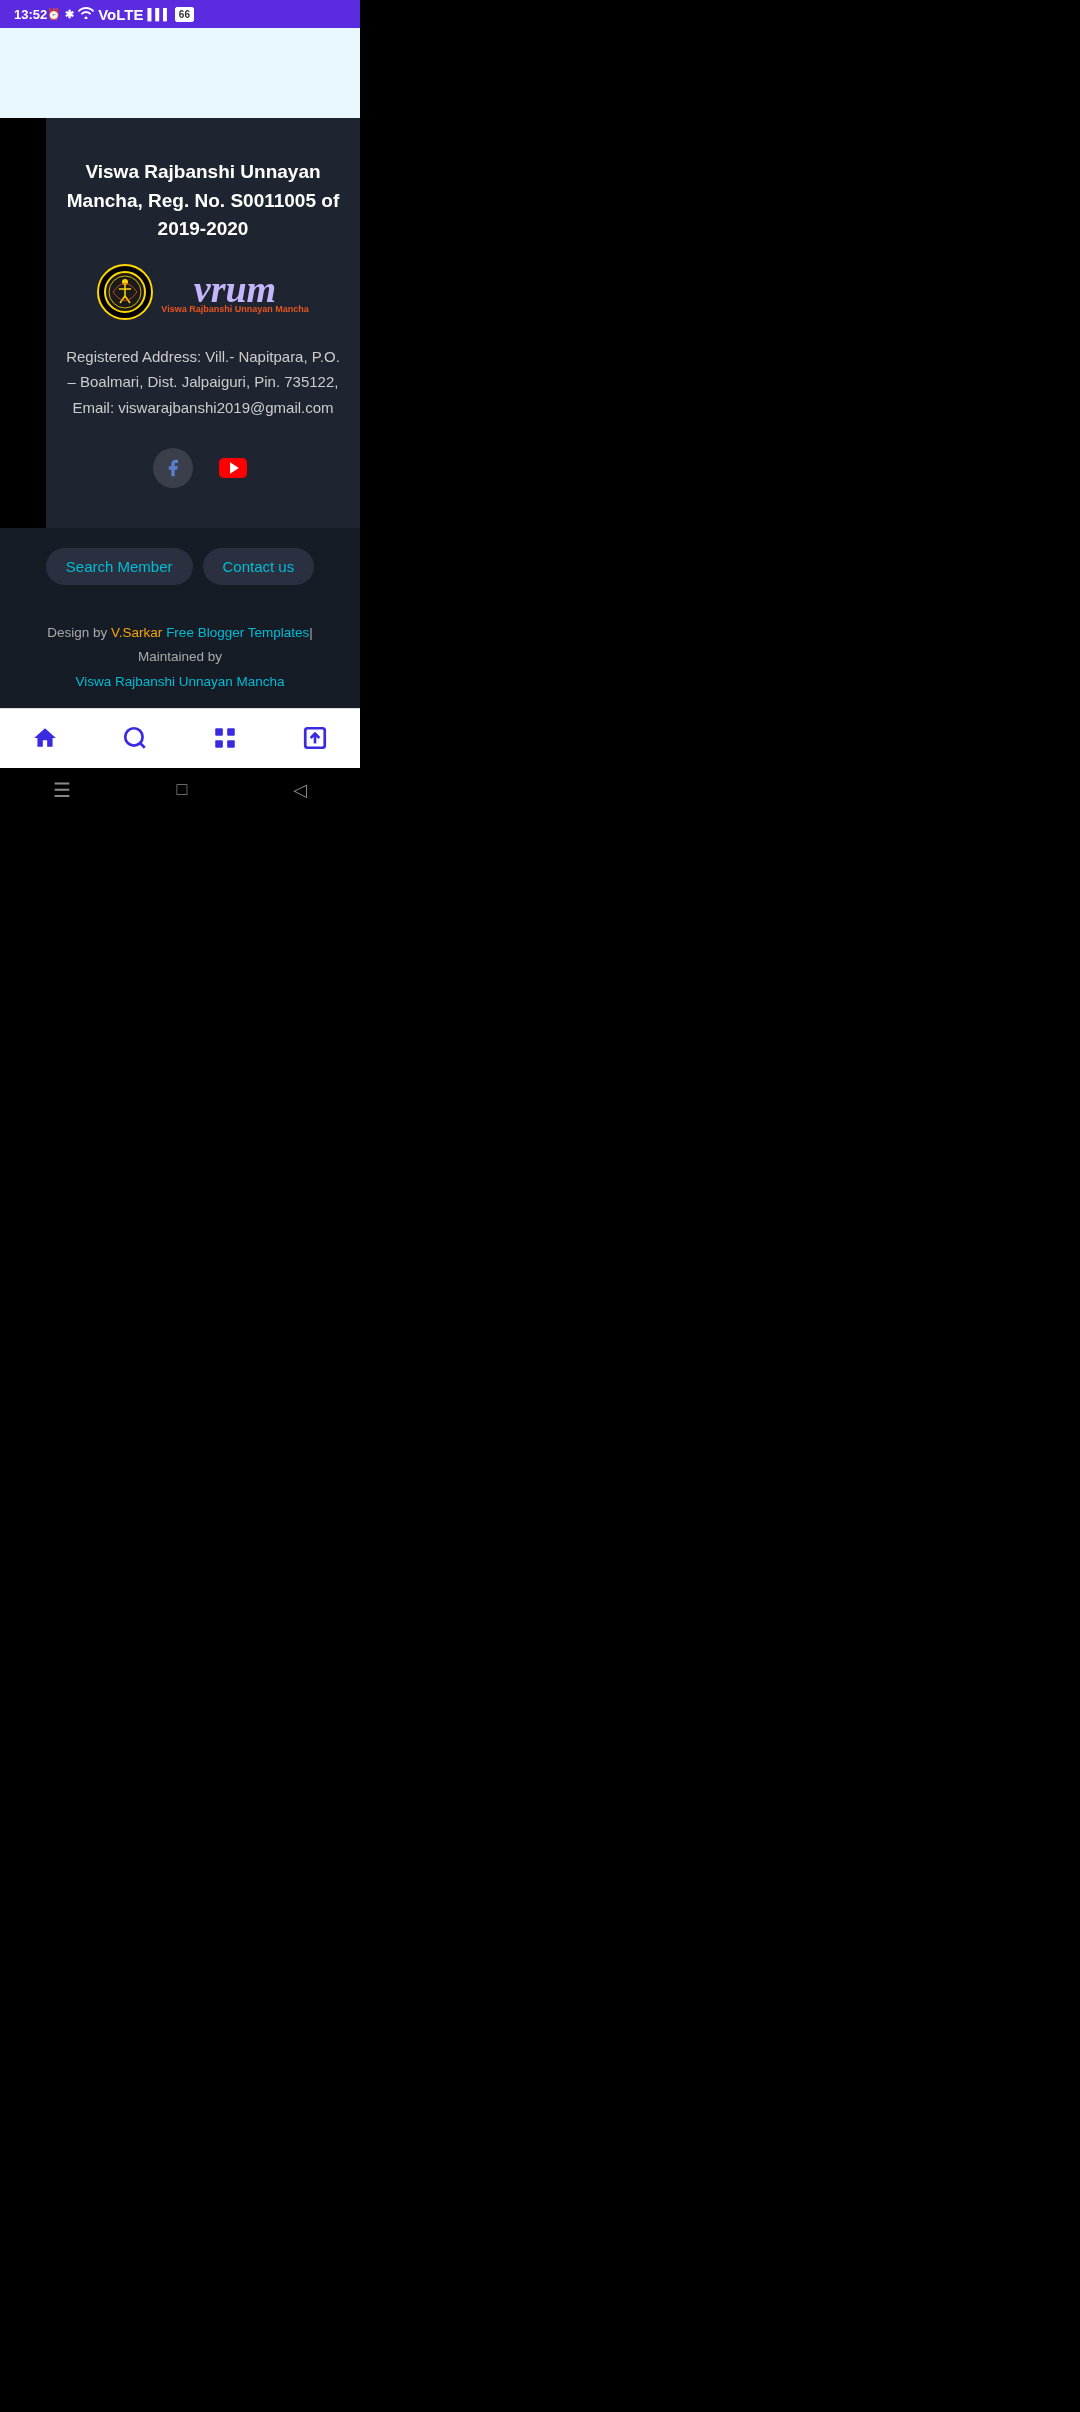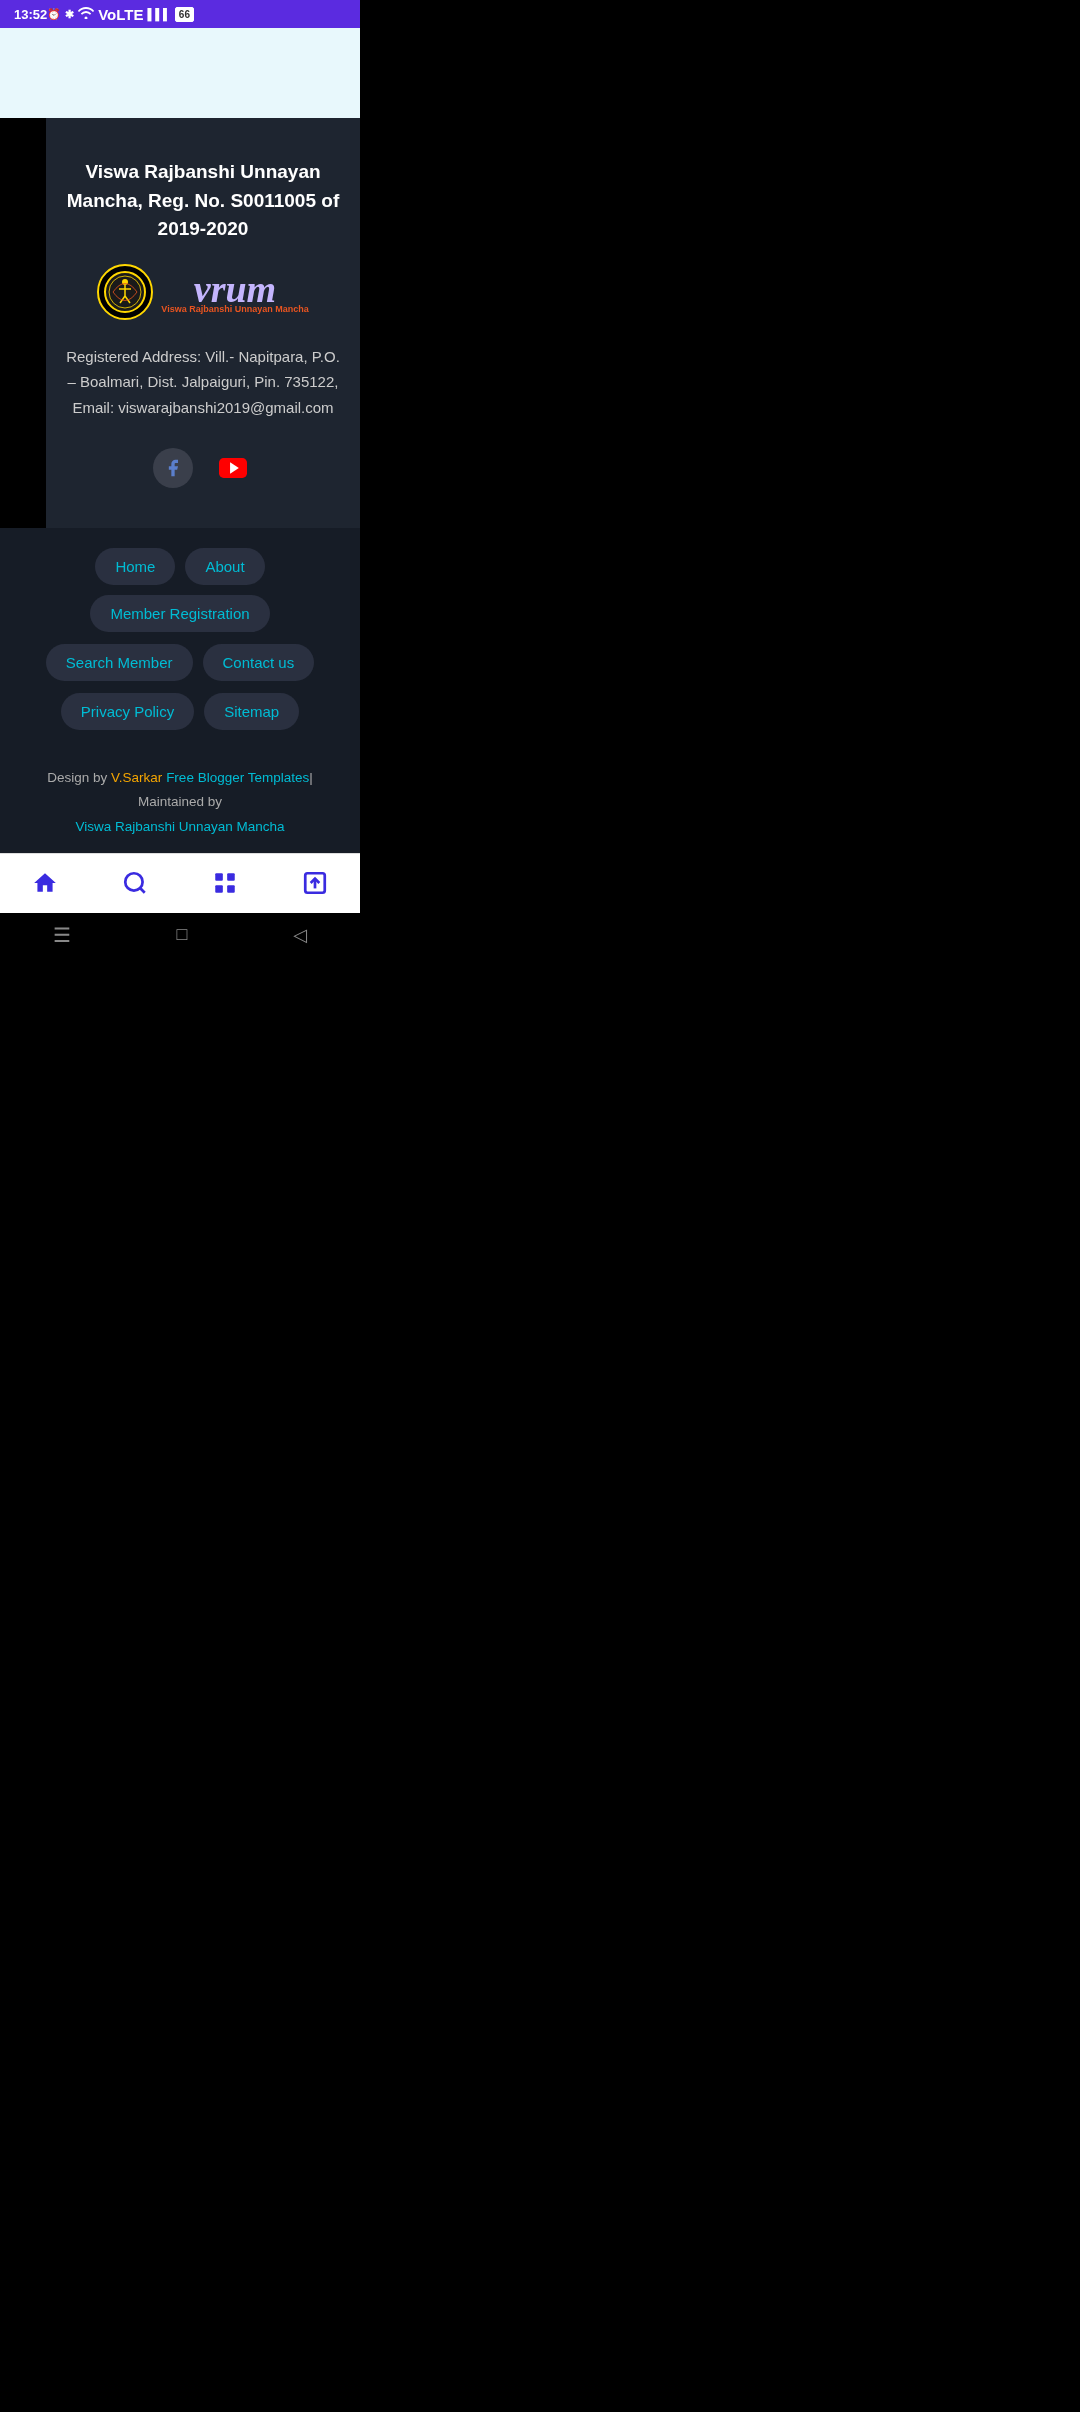--- a/index.html
+++ b/index.html
@@ -281,31 +281,22 @@
       <svg width="28" height="20" viewBox="0 0 24 17">
         <rect x="0" y="0" width="24" height="17" rx="4" fill="#ff0000"></rect>
         <polygon points="9.5,3.5 9.5,13.5 17,8.5" fill="white"></polygon>
       </svg>
     </div>
   </div>
 </div>
 
 <div class="nav-links-section">
   <div class="nav-row">
-    <button class="nav-pill">Home</button>
-    <button class="nav-pill">About</button>
-    <button class="nav-pill">Member Registration</button>
-  </div>
-  <div class="nav-row">
     <button class="nav-pill">Search Member</button>
     <button class="nav-pill">Contact us</button>
-  </div>
-  <div class="nav-row">
-    <button class="nav-pill">Privacy Policy</button>
-    <button class="nav-pill">Sitemap</button>
   </div>
 </div>
 
 <div class="footer-credit">
   <span>Design by </span><a href="#"><span class="vsarkar">V.Sarkar</span></a>&nbsp;<a href="#"><span>Free Blogger Templates</span></a><span>| Maintained by </span><br>
   <a href="#"><span>Viswa Rajbanshi Unnayan Mancha</span></a>
 </div>
 
 <div class="bottom-nav">
   <button class="bottom-nav-btn">

